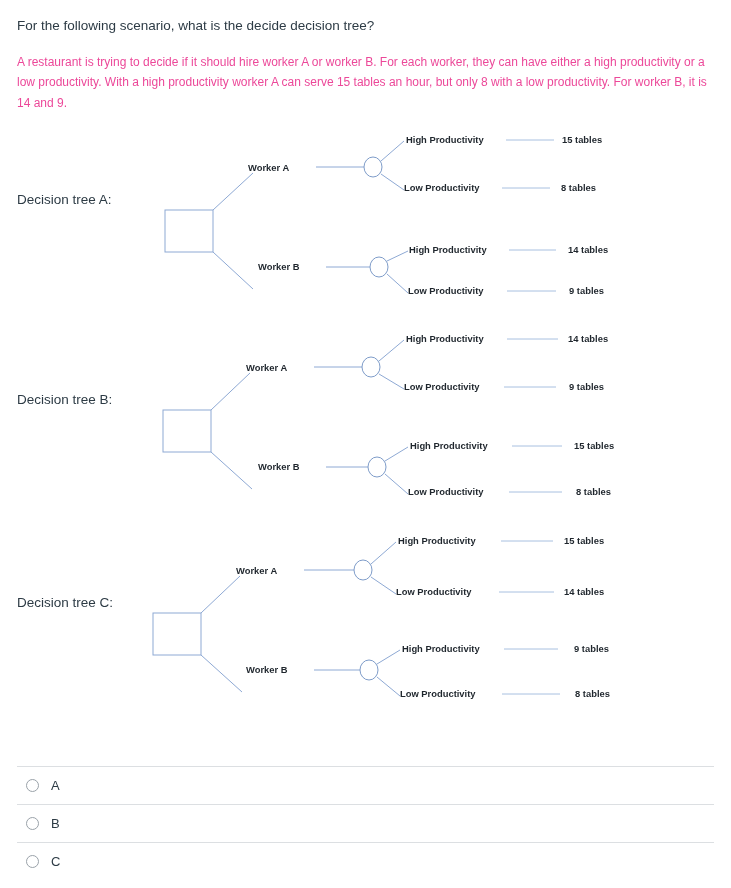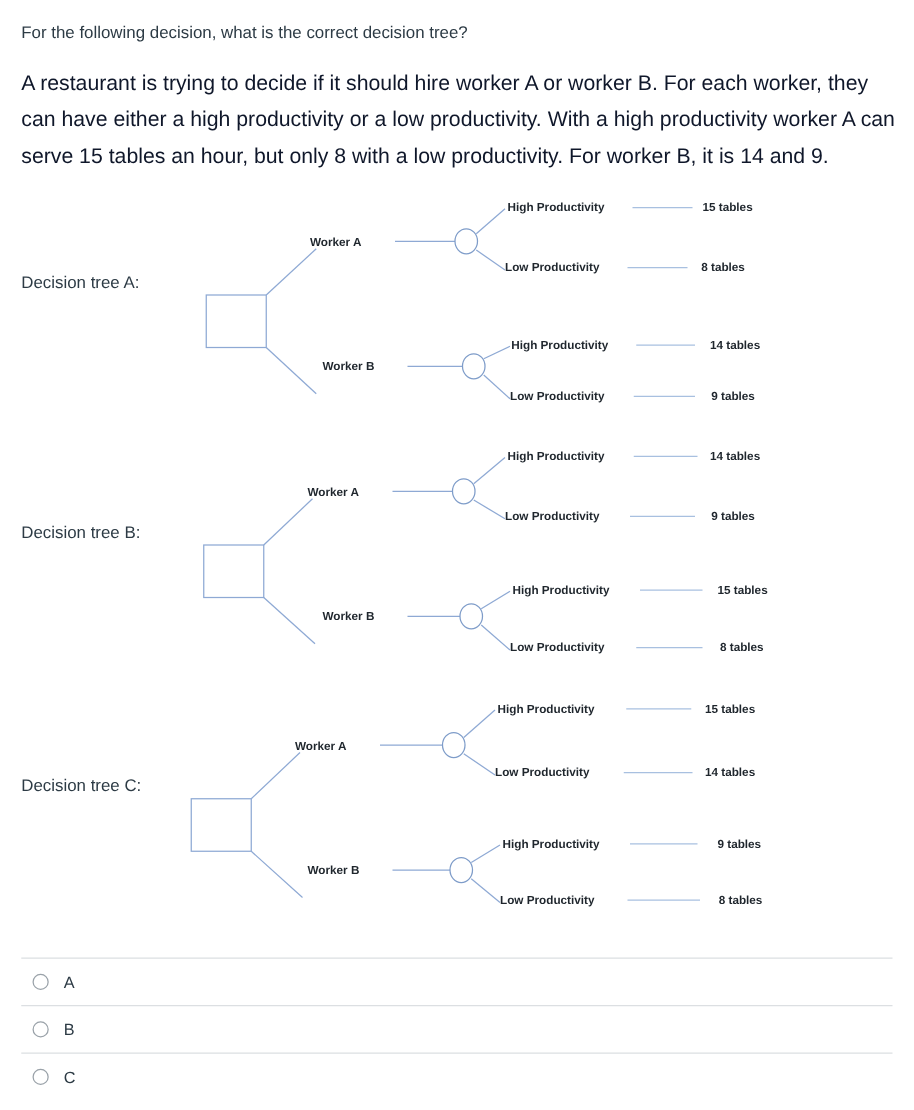--- a/index.html
+++ b/index.html
@@ -21,23 +21,23 @@
   .prose {
     padding: 16px 12px 0 17px;
   }
   .q-title {
     font-size: 13.5px;
     line-height: 1.45;
     color: #2d3b45;
     margin: 0 0 16px 0;
   }
   .q-body {
-    font-size: 17px;
+    font-size: 12px;
     line-height: 1.72;
-    color: #0f172a;
+    color: #ec4899;
     margin: 0;
     max-width: 706px;
   }
 
   
   .diagram-wrap {
     position: relative;
     width: 731px;
     height: 612px;
     margin-top: 8px;
@@ -119,21 +119,21 @@
     font-size: 13px;
     color: #2d3b45;
     margin-left: 12px;
     line-height: 1;
   }
 </style>
 </head>
 <body>
 
 <div class="prose">
-  <p class="q-title">For the following decision, what is the correct decision tree?</p>
+  <p class="q-title">For the following scenario, what is the decide decision tree?</p>
   <p class="q-body">A restaurant is trying to decide if it should hire worker A or worker B. For each worker, they can have either a high productivity or a low productivity. With a high productivity worker A can serve 15 tables an hour, but only 8 with a low productivity. For worker B, it is 14 and 9.</p>
 </div>
 
 <div class="diagram-wrap">
   <svg class="tree-svg" width="731" height="612" viewBox="0 0 731 612">
 
     <g>
       <text class="tree-label" x="17" y="83">Decision tree A:</text>
 
       <rect class="node-square" x="165" y="89" width="48" height="42"></rect>

